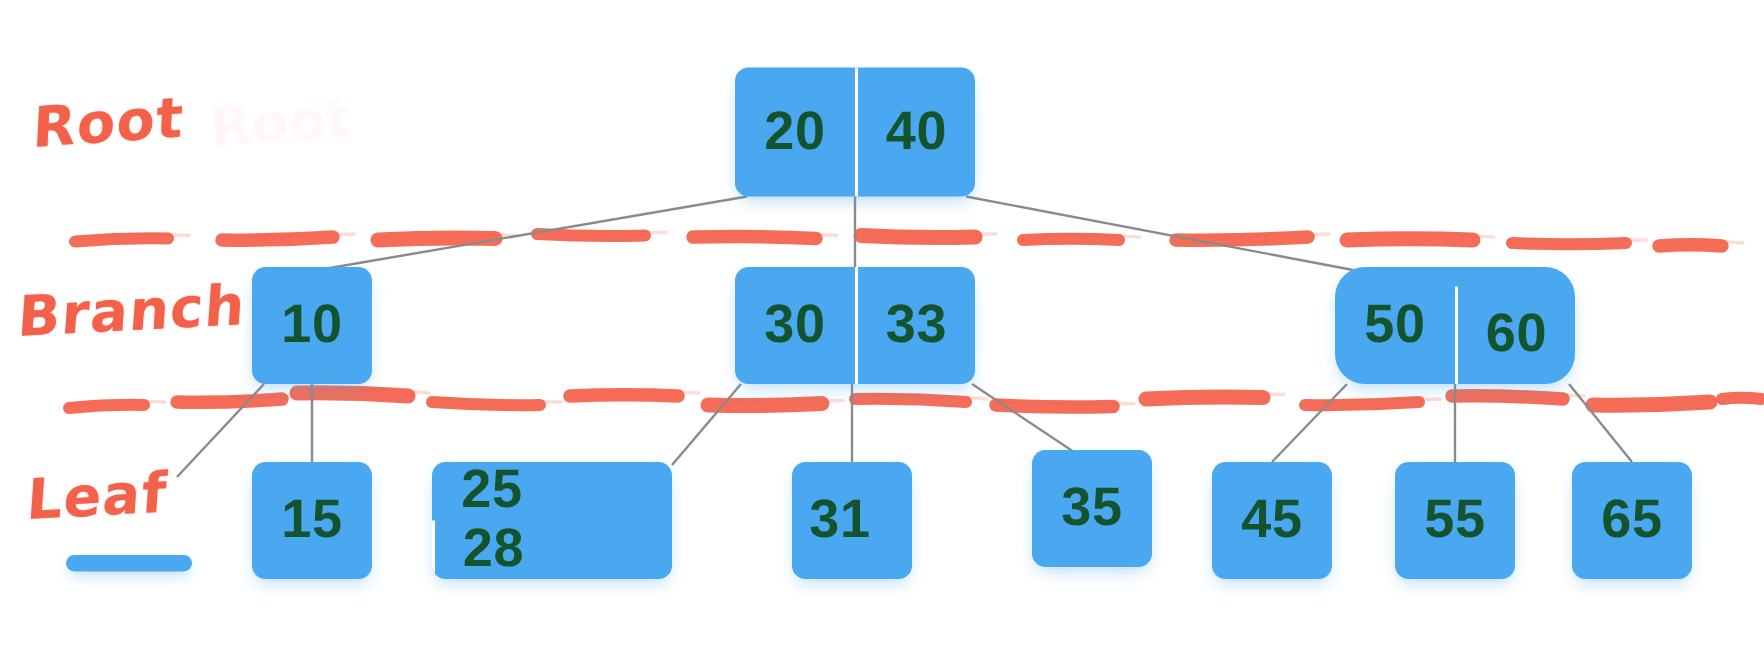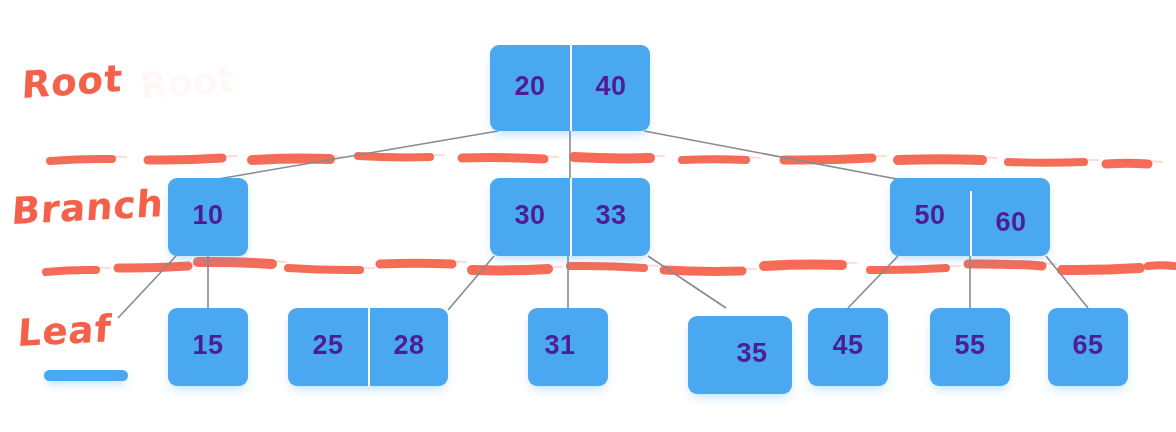--- a/index.html
+++ b/index.html
@@ -20,23 +20,23 @@
     position:absolute;
     display:flex;
     border-radius:9px;
     background:#4aa8f0;
     box-shadow:0 5px 11px -3px rgba(74,168,240,.42);
     overflow:hidden;
     z-index:4;
   }
   .cell{
     display:flex;align-items:center;justify-content:center;
-    color:#4c1d95;
+    color:#14532d;
     font-weight:bold;
-    font-size:27px;
+    font-size:36px;
     line-height:1;
     letter-spacing:.5px;
     padding-bottom:3px;
     box-sizing:border-box;
   }
   .cell + .cell{border-left:2px solid #ffffff;}
 
   
   .hand-label{
     position:absolute;
@@ -161,35 +161,35 @@
         <div class="cell" style="width: 80px;">20</div>
         <div class="cell" style="width: 80px;">40</div>
       </div>
       <div class="node" style="left: 168px; top: 178px; width: 80px; height: 78px;">
         <div class="cell" style="width: 80px;">10</div>
       </div>
       <div class="node" style="left: 490px; top: 178px; width: 160px; height: 78px; text-align: right;">
         <div class="cell" style="width: 80px;">30</div>
         <div class="cell" style="width: 80px;">33</div>
       </div>
-      <div class="node" style="left: 890px; top: 178px; width: 160px; height: 78px;">
+      <div class="node" style="left: 890px; top: 178px; width: 160px; height: 78px; border-radius: 20px;">
         <div class="cell" style="width: 80px;">50</div>
         <div class="cell" style="width: 80px; margin-top: 13px;">60</div>
       </div>
       <div class="node" style="left: 168px; top: 308px; width: 80px; height: 78px;">
         <div class="cell" style="width: 80px;">15</div>
       </div>
-      <div class="node" style="left: 288px; top: 308px; width: 160px; height: 78px;">
+      <div class="node" style="left: 288px; top: 308px; width: 160px; height: 78px; flex-direction: column;">
         <div class="cell" style="width: 80px;">25</div>
         <div class="cell" style="width: 80px;">28</div>
       </div>
       <div class="node" style="left: 528px; top: 308px; width: 80px; height: 78px;">
         <div class="cell" style="width: 64px;">31</div>
       </div>
-      <div class="node" style="left: 688px; top: 316px; width: 80px; height: 78px; padding-left: 24px;">
+      <div class="node" style="left: 688px; top: 300px; width: 80px; height: 78px;">
         <div class="cell" style="width: 80px;">35</div>
       </div>
       <div class="node" style="left: 808px; top: 308px; width: 80px; height: 78px;">
         <div class="cell" style="width: 80px;">45</div>
       </div>
       <div class="node" style="left: 930px; top: 308px; width: 80px; height: 78px;">
         <div class="cell" style="width: 80px;">55</div>
       </div>
       <div class="node" style="left: 1048px; top: 308px; width: 80px; height: 78px;">
         <div class="cell" style="width: 80px;">65</div>

